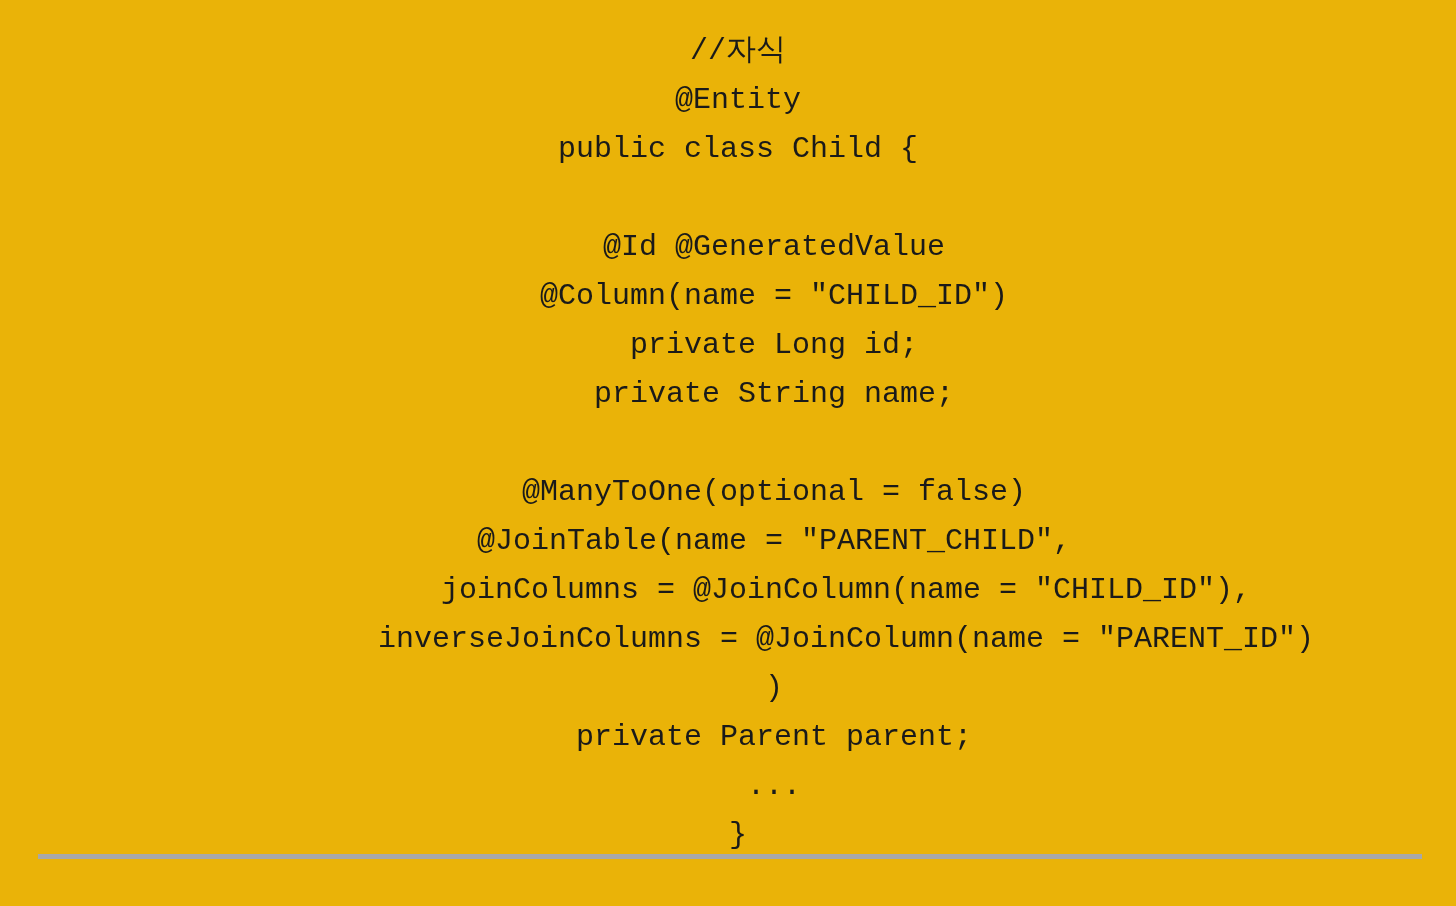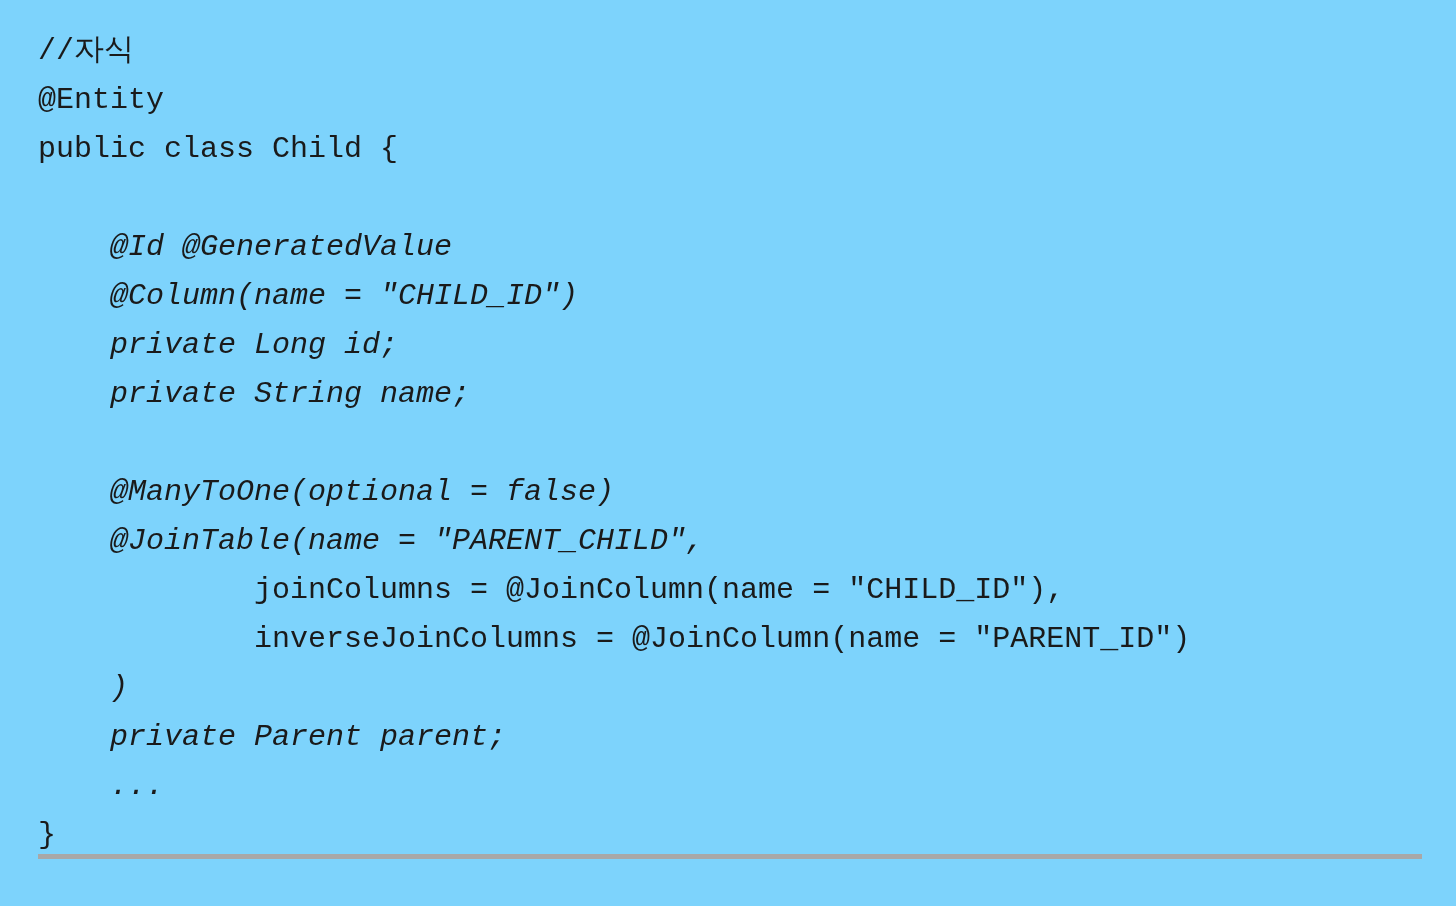--- a/index.html
+++ b/index.html
@@ -40,37 +40,37 @@
     letter-spacing: 0px;
     font-weight: 400;
   }
 
   .code-line.blank {
     color: transparent;
   }
 
   
   .indent-0 { padding-left: 0px; }
-  .indent-1 { padding-left: 0px; font-style: italic; }
+  .indent-1 { padding-left: 0px; }
   .indent-3 { padding-left: 0px; }
 
   #divider {
     position: absolute;
     left: 38px;
     top: 854px;
     width: 1384px;
     height: 5px;
     background: #a8a8a8;
     border: 0;
     margin: 0;
     padding: 0;
   }
 </style>
 </head>
 <body>
 
-<div id="slide" style="background: #7dd3fc;">
+<div id="slide" style="background: #eab308; text-align: center;">
 
   <pre id="code-block"><span class="code-line indent-0" style="color: rgb(26, 26, 26);">//자식</span><span class="code-line indent-0" style="color: rgb(26, 26, 26);">@Entity</span><span class="code-line indent-0" style="color: rgb(26, 26, 26);">public class Child {</span><span class="code-line indent-0 blank"></span><span class="code-line indent-1" style="color: rgb(26, 26, 26);">    @Id @GeneratedValue</span><span class="code-line indent-1" style="color: rgb(26, 26, 26);">    @Column(name = "CHILD_ID")</span><span class="code-line indent-1" style="color: rgb(26, 26, 26);">    private Long id;</span><span class="code-line indent-1" style="color: rgb(26, 26, 26);">    private String name;</span><span class="code-line indent-0 blank"></span><span class="code-line indent-1" style="color: rgb(26, 26, 26);">    @ManyToOne(optional = false)</span><span class="code-line indent-1" style="color: rgb(26, 26, 26);">    @JoinTable(name = "PARENT_CHILD",</span><span class="code-line indent-3" style="color: rgb(26, 26, 26);">            joinColumns = @JoinColumn(name = "CHILD_ID"),</span><span class="code-line indent-3" style="color: rgb(26, 26, 26);">            inverseJoinColumns = @JoinColumn(name = "PARENT_ID")</span><span class="code-line indent-1" style="color: rgb(26, 26, 26);">    )</span><span class="code-line indent-1" style="color: rgb(26, 26, 26);">    private Parent parent;</span><span class="code-line indent-1" style="color: rgb(26, 26, 26);">    ...</span><span class="code-line indent-0" style="color: rgb(26, 26, 26);">}</span></pre>
 
   <hr id="divider" style="background: rgb(168, 168, 168);">
 
 </div>
 
 </body></html>

